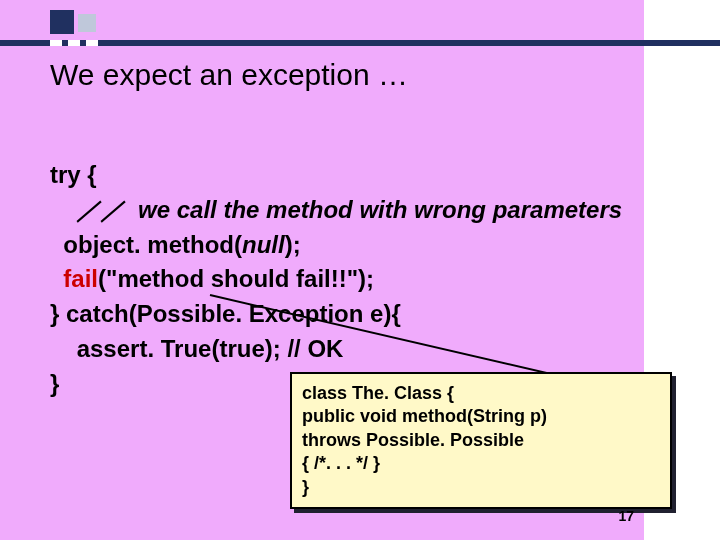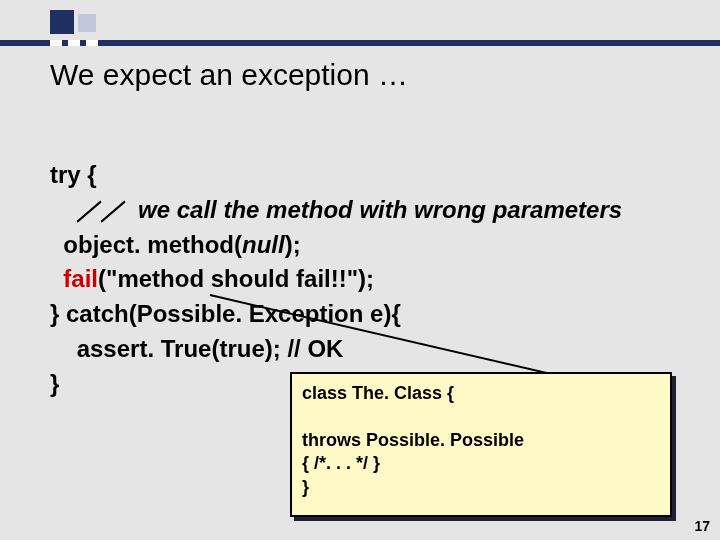--- a/index.html
+++ b/index.html
@@ -1,17 +1,17 @@
 <!DOCTYPE html>
 <html><head>
 <meta charset="utf-8">
 <style>
   * { margin: 0; padding: 0; box-sizing: border-box; }
   html, body { width: 720px; height: 540px; overflow: hidden; font-family: Arial, Helvetica, sans-serif; background: #fff; }
-  .slide { position: relative; width: 720px; height: 540px; background: #e5e5e5; }
+  .slide { position: relative; width: 644px; height: 540px; background: #f0abfc; }
   .title-bar {
     position: absolute;
     top: 40px;
     left: 0;
     width: 720px;
     height: 6px;
     background: #203060;
   }
   .title-ticks {
     position: absolute;
@@ -53,33 +53,33 @@
   .body .b { font-weight: bold; }
   .body .i { font-style: italic; }
   .body .red { color: #cc0000; }
   .callout {
     position: absolute;
     top: 372px; left: 290px;
     width: 382px;
     background: #fff9c8;
     border: 2px solid #000;
     box-shadow: 4px 4px 0 #202030;
-    padding: 8px 10px 16px 10px;
+    padding: 8px 10px 8px 10px;
     font-size: 18px;
     line-height: 1.3;
     font-family: Arial, sans-serif;
   }
   .callout .b { font-weight: bold; }
   .arrow-line {
     position: absolute;
     stroke: #000; stroke-width: 2;
   }
   .pagenum {
     position: absolute;
-    bottom: 6px; right: 10px;
+    bottom: 16px; right: 10px;
     font-size: 14px;
     font-family: Arial, sans-serif;
     color: #000;
     font-weight: bold;
   }
 </style>
 </head>
 <body>
 
 <div class="slide">
@@ -107,21 +107,21 @@
     <defs>
       <marker id="arrowhead" markerWidth="10" markerHeight="8" refX="9" refY="4" orient="auto">
         <polygon points="0 0, 10 4, 0 8" fill="#000"></polygon>
       </marker>
     </defs>
     <line x1="210" y1="295" x2="620" y2="390" marker-end="url(#arrowhead)"></line>
   </svg>
 
   <div class="callout">
 <span class="b">class The. Class {</span><br>
-<br>
+<span class="b"> public void method(String p)</span><br>
 <span class="b">              throws Possible. Possible</span><br>
 <span class="b">   { /*. . . */ }</span><br>
 <span class="b">}</span>
   </div>
 
   <div class="pagenum">17</div>
 
 </div>
 
 </body></html>

